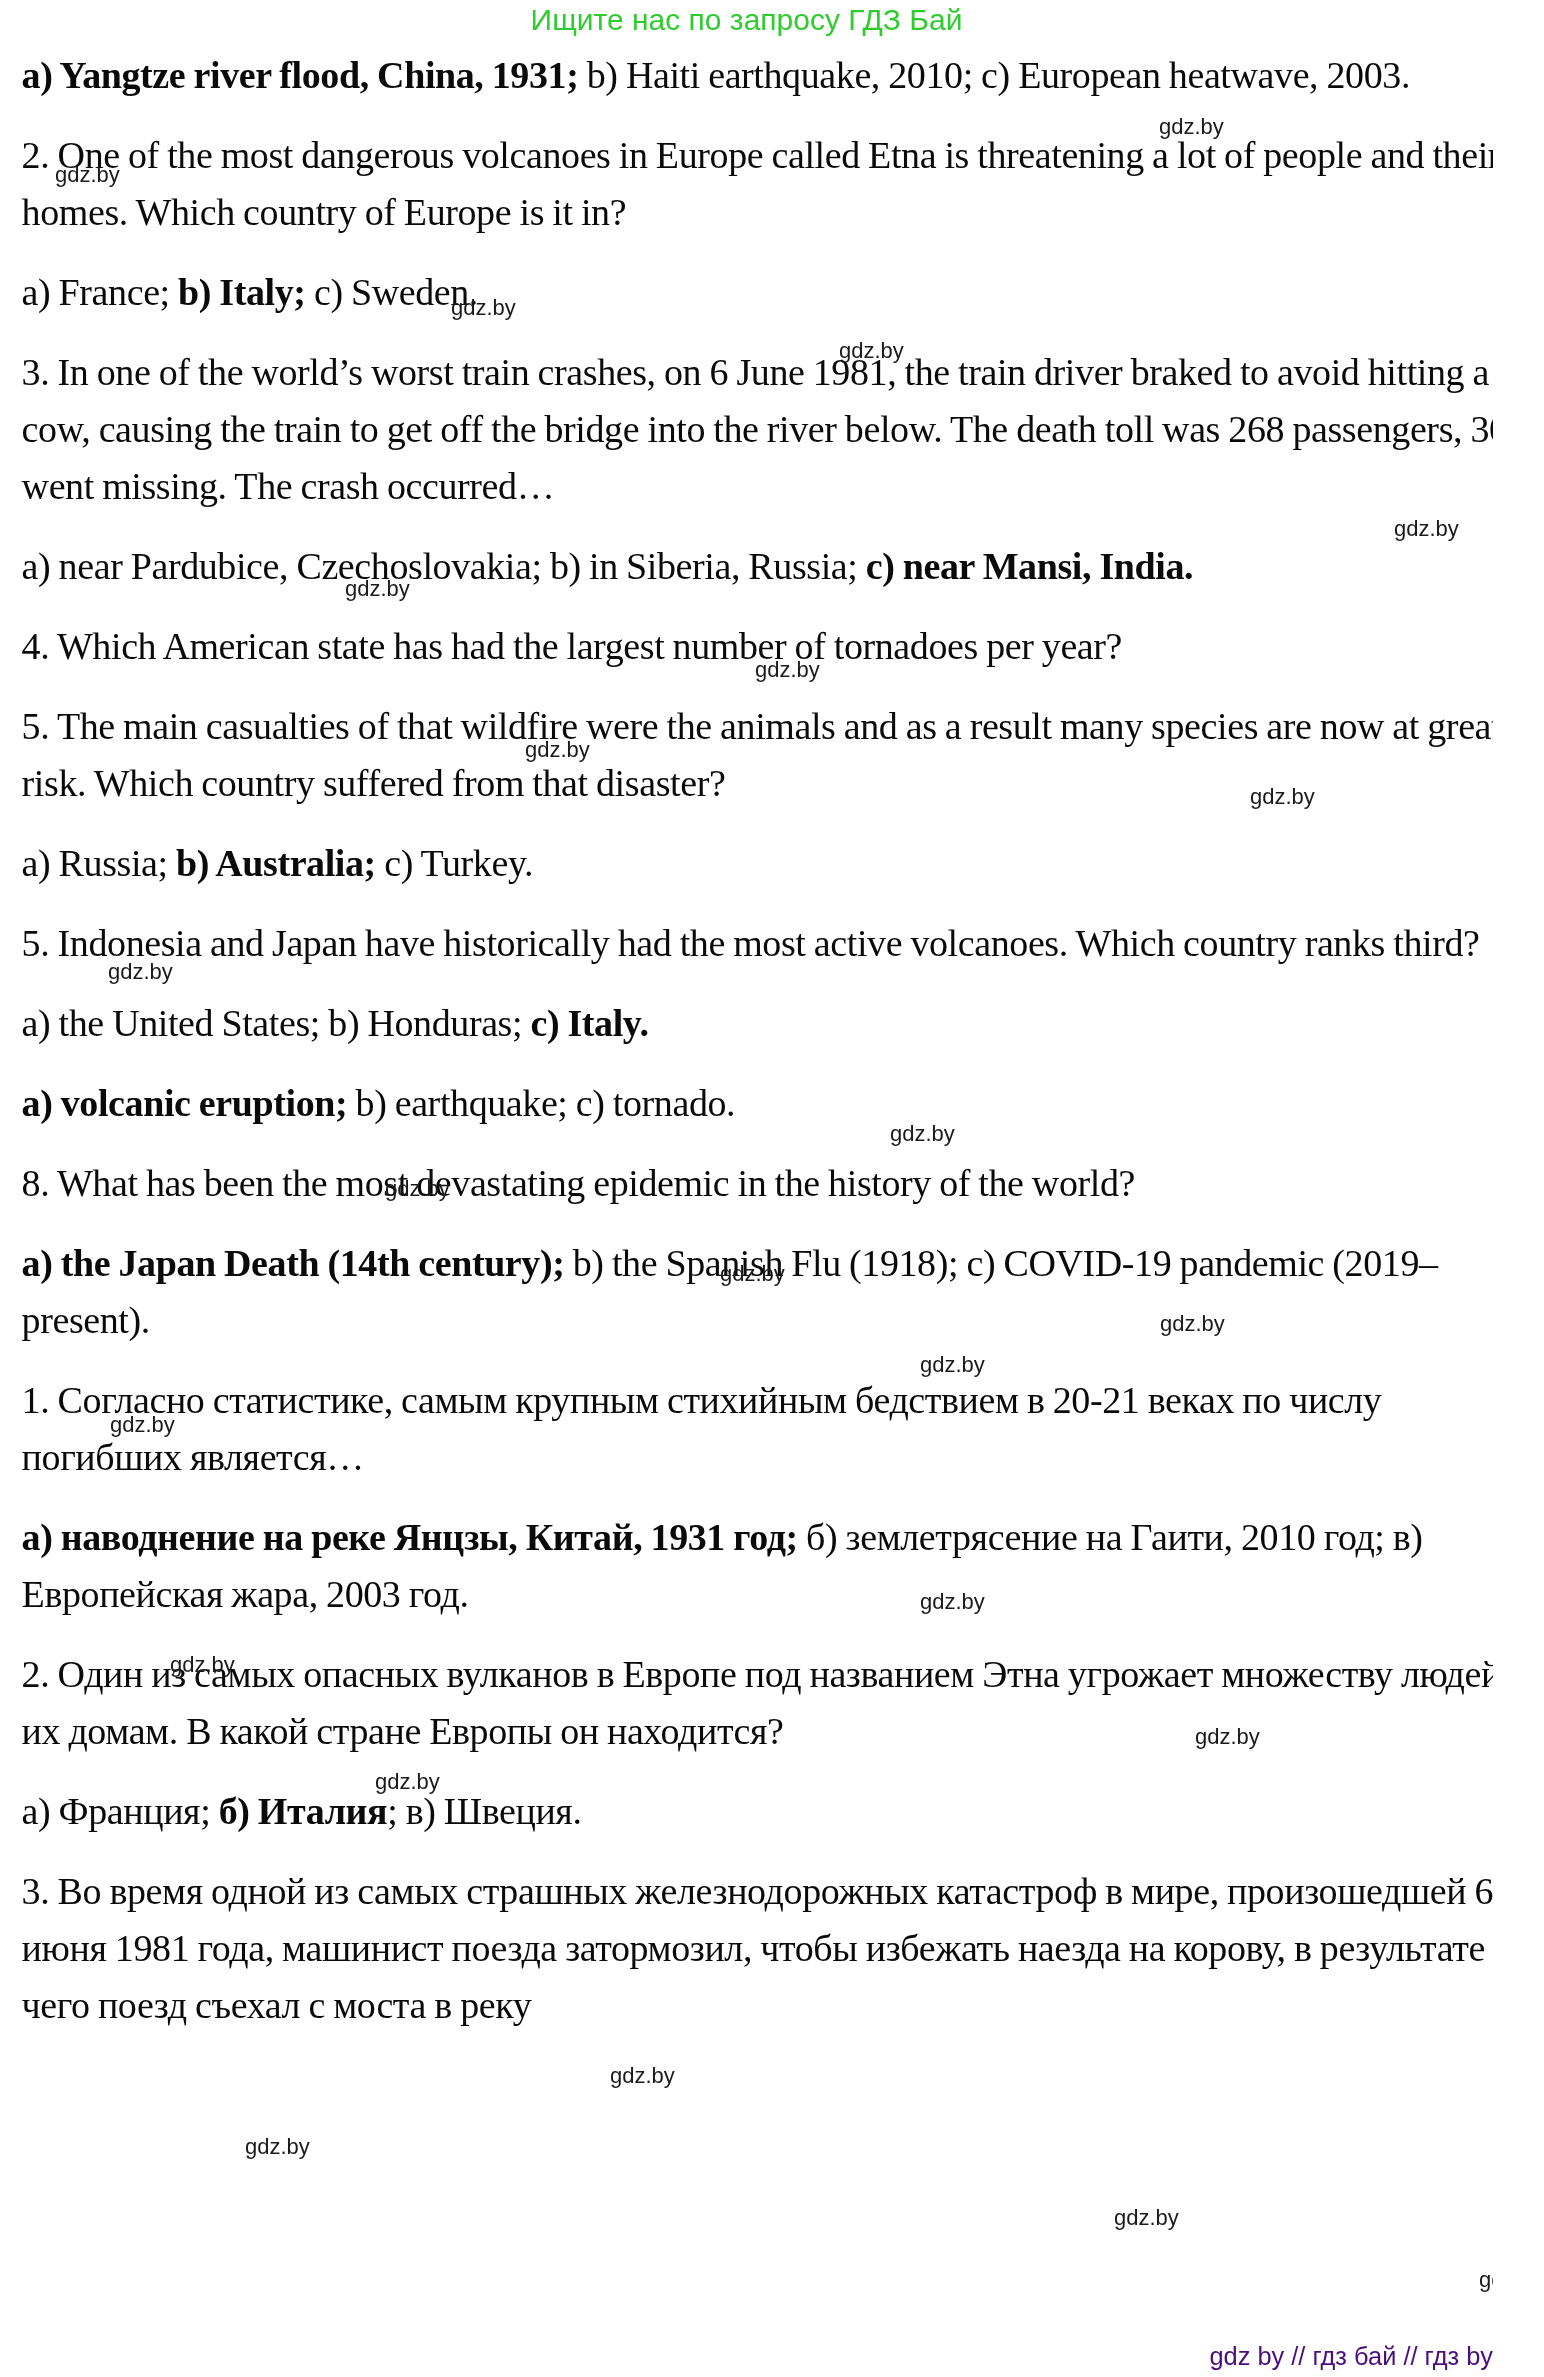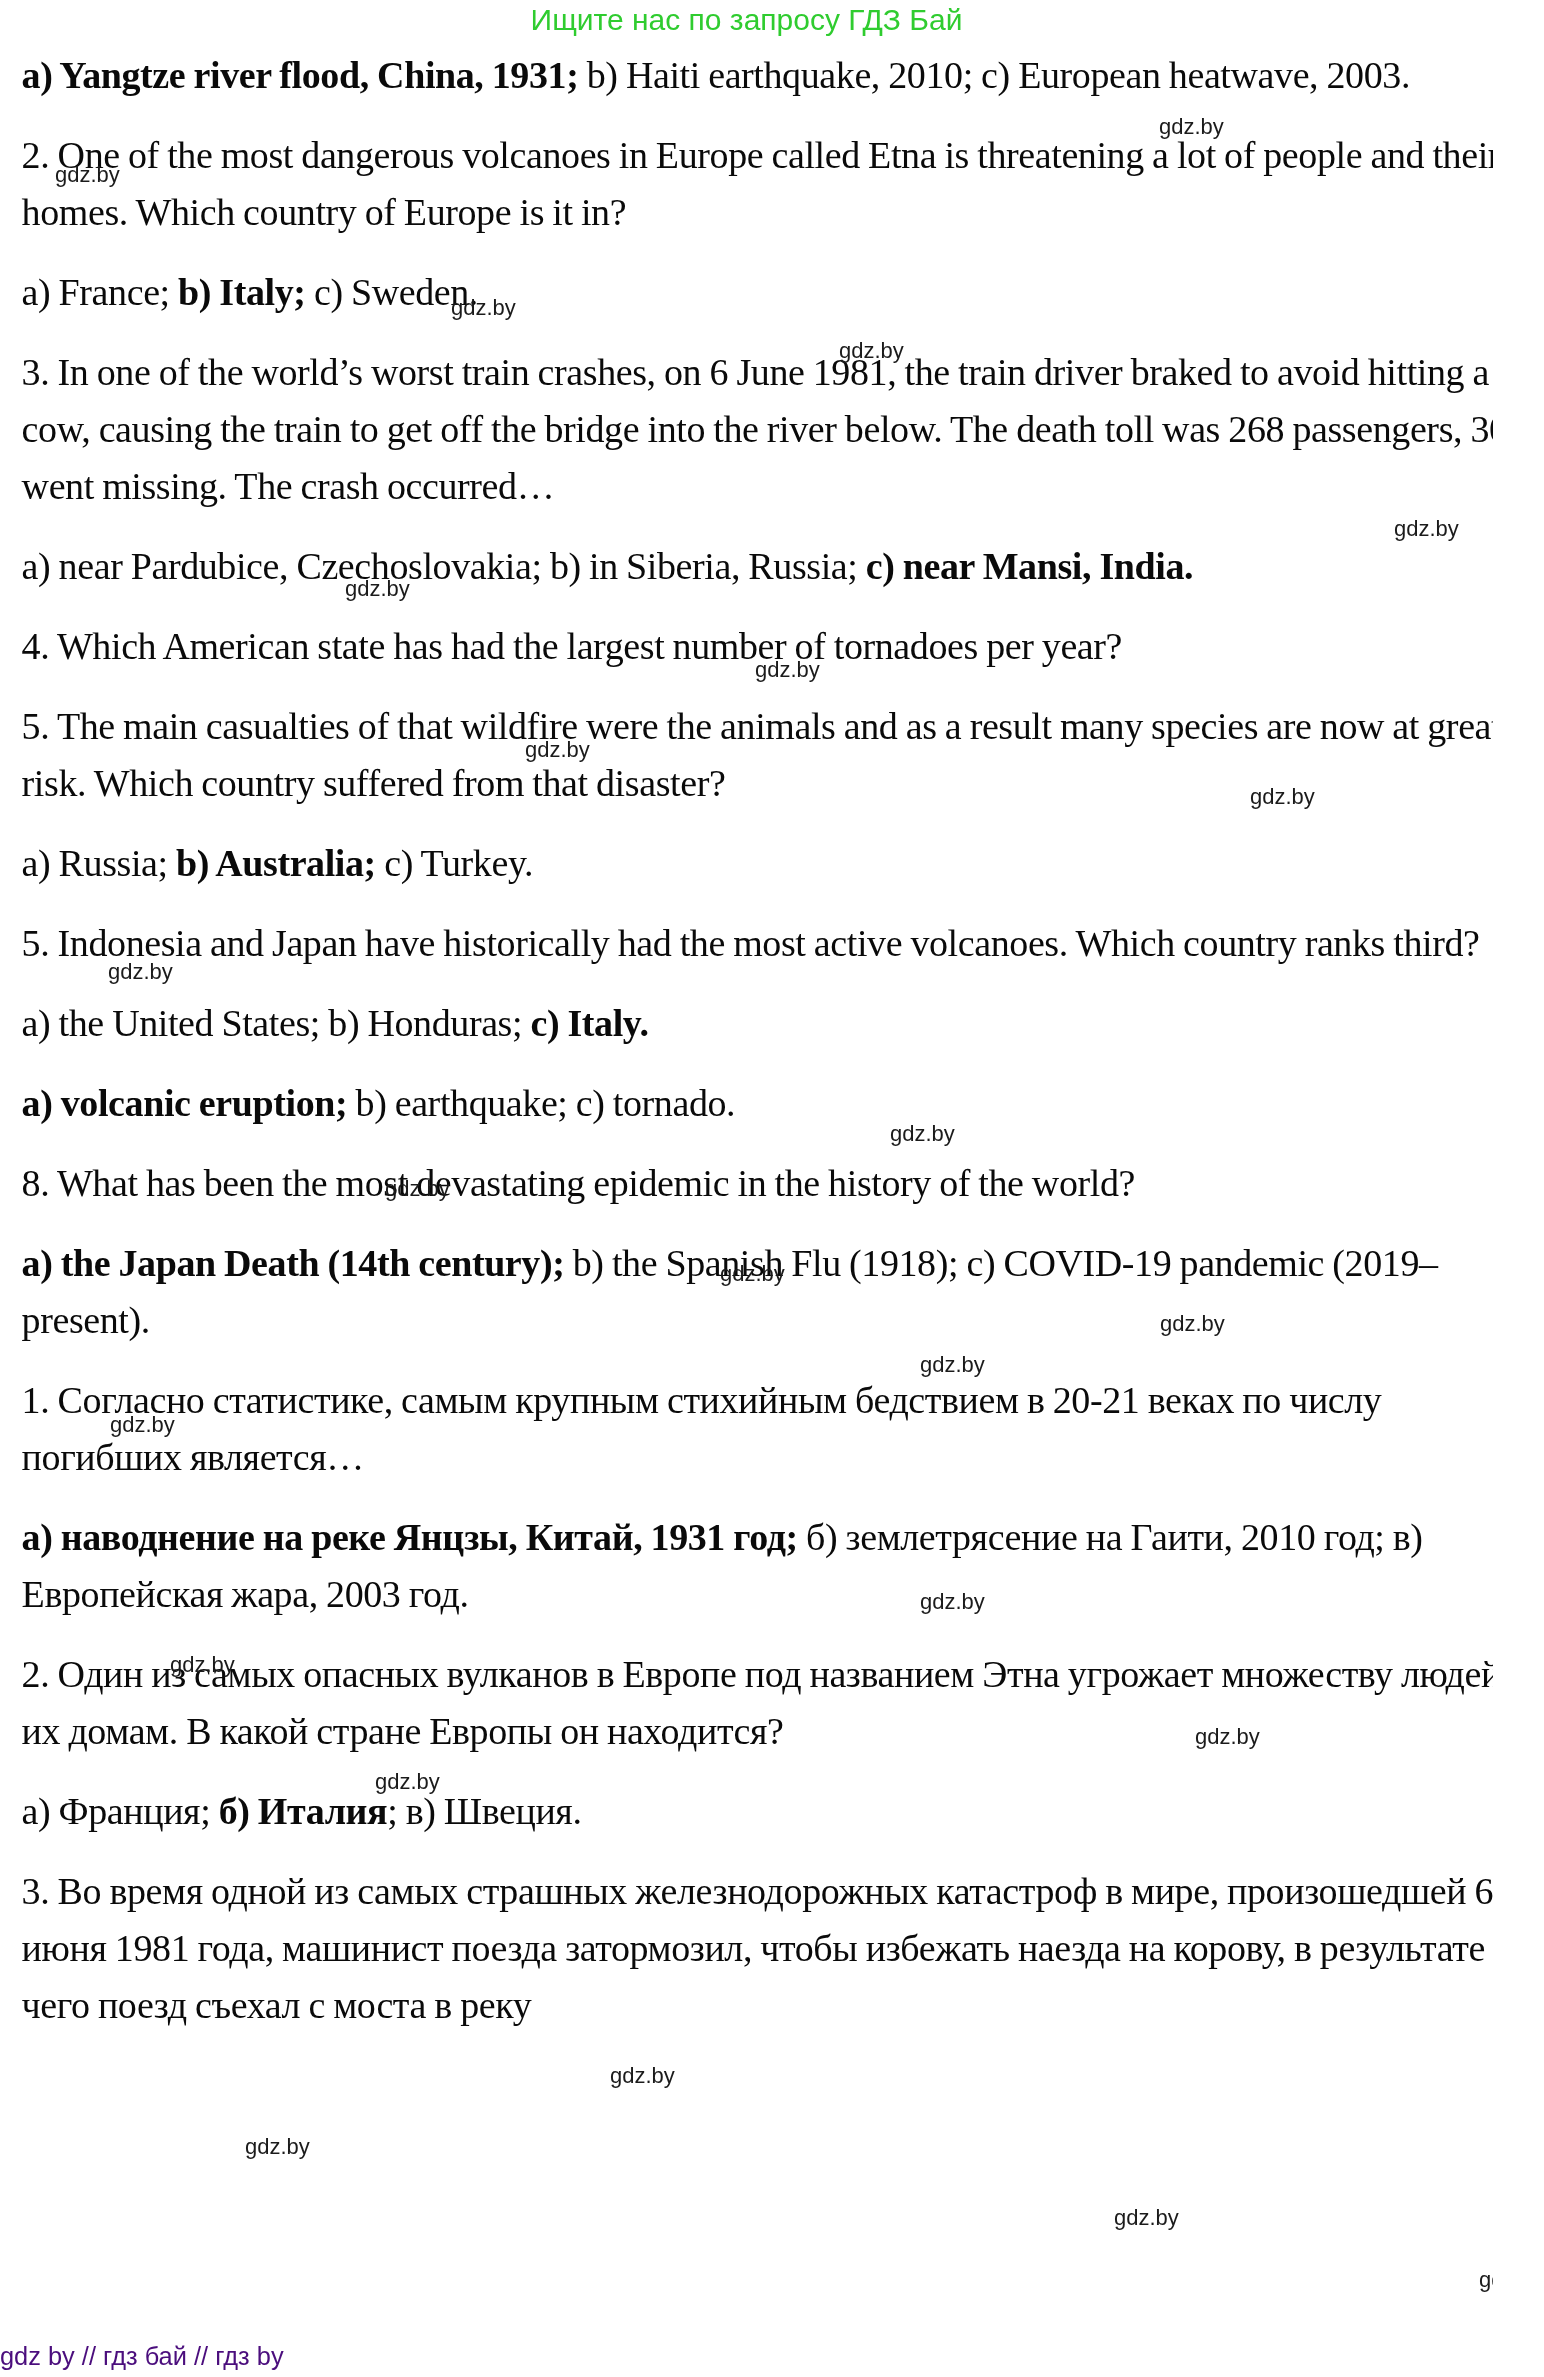--- a/index.html
+++ b/index.html
@@ -41,21 +41,21 @@
     font-family:"Liberation Sans", sans-serif;
     font-size:22px;
     line-height:22px;
     color:#1b1b1b;
     white-space:nowrap;
   }
   .footer-banner{
     position:absolute;
     top:2342px; left:0;
     width:100%;
-    text-align:left;
+    text-align:right;
     font-family:"Liberation Sans", sans-serif;
     font-size:25.4px;
     line-height:28px;
     color:#4b0e7d;
   }
 </style>
 </head>
 <body>
 
 <div class="page">

